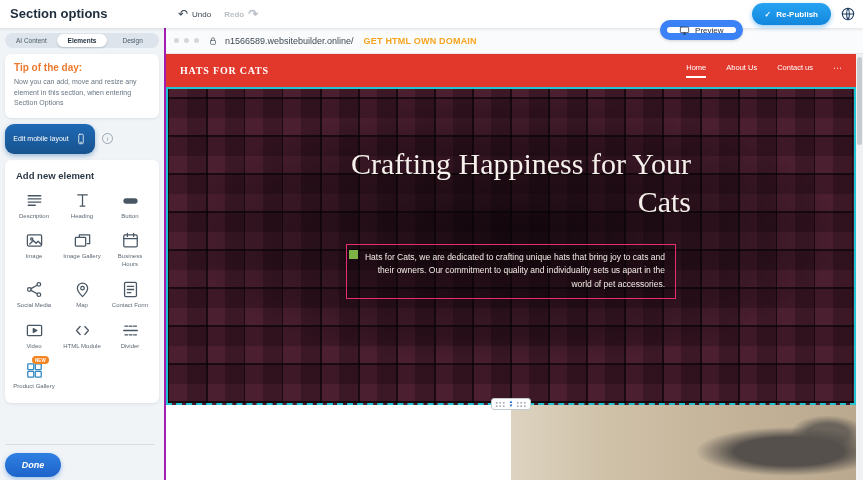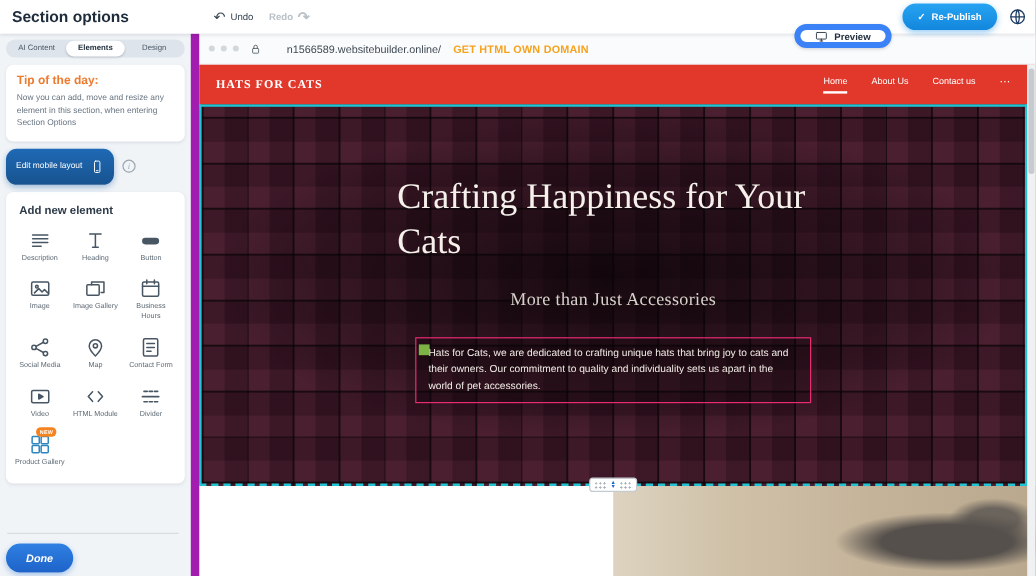--- a/index.html
+++ b/index.html
@@ -11,32 +11,32 @@
   .topbar { position:absolute; top:0; left:0; right:0; height:28px; background:#fff;
             box-shadow:0 1px 3px rgba(20,35,50,.12); z-index:20; }
   .topbar-title { position:absolute; left:10px; top:6px; font-size:13px; font-weight:bold; color:#1d2b3a; }
   .history { position:absolute; left:174px; top:0; height:28px; display:flex; align-items:center; gap:5px; }
   .hist-btn { display:flex; align-items:center; gap:4px; font-size:8px; cursor:pointer; padding:0 4px; }
   .hist-undo { color:#36434f; }
   .hist-redo { color:#b9c0c7;font-weight:bold; }
   .hist-ic { font-size:12px; line-height:1; }
   .right-ctrls { position:absolute; right:7px; top:0; height:28px; display:flex; align-items:center; gap:9px; }
   .btn-preview { display:flex; align-items:center; gap:5px; height:20px; padding:0 12px;
-                 background:#fff; border:5px solid #3b82f6; border-radius:11px;
-                 box-shadow:0 1px 3px rgba(20,35,50,.18); font-size:8px; font-weight:bold; color:#22303e; cursor:pointer;margin-top:32px; }
+                 background:#fff; border:7px solid #3b82f6; border-radius:11px;
+                 box-shadow:0 1px 3px rgba(20,35,50,.18); font-size:8px; font-weight:normal; color:#22303e; cursor:pointer;margin-top:32px; }
   .btn-republish { display:flex; align-items:center; gap:5px; height:22px; padding:0 13px;
                    background:linear-gradient(#27a3f2,#1287dd); border:none; border-radius:12px;
                    box-shadow:0 2px 5px rgba(23,140,230,.45); font-size:8px; font-weight:bold; color:#fff; cursor:pointer; }
   .globe { width:16px; height:16px; color:#1c3d63; cursor:pointer; }
 
   .icn { fill:none; stroke:currentColor; stroke-width:1.6; stroke-linecap:round; stroke-linejoin:round; }
 
   
   .sidebar { position:absolute; left:0; top:28px; width:166px; bottom:0; background:#f1f4f7;
-             border-right:7px solid #a21caf; z-index:10; }
+             border-right:2px solid #a21caf; z-index:10; }
   .tabs { margin:5px; height:15px; background:#dde4eb; border-radius:9px; display:flex; padding:1px; }
   .tab { flex:1; display:flex; align-items:center; justify-content:center; font-size:6.5px;
          color:#4a5866; border-radius:8px; cursor:pointer; }
   .tab.active { background:#fff; box-shadow:0 1px 2px rgba(20,35,50,.2); font-weight:bold; color:#1d2b3a; }
 
   .card { margin:6px 5px; background:#fff; border-radius:6px; box-shadow:0 1px 3px rgba(25,40,60,.10); }
   .tip-card { padding:8px 9px 9px; }
   .tip-title { font-size:10px; font-weight:bold; color:#ed7a2f; margin-bottom:4px; }
   .tip-body { font-size:7px; color:#687582; line-height:1.5; }
 
@@ -64,21 +64,21 @@
   .btn-done { position:absolute; left:5px; bottom:3px; width:56px; height:24px; border:none; border-radius:13px;
               background:linear-gradient(#2f80e2,#1e63c9); color:#fff; font-size:9px; font-weight:bold;
               box-shadow:0 2px 5px rgba(36,114,216,.4); cursor:pointer;font-style:italic; }
 
   
   .canvas { position:absolute; left:166px; top:28px; right:0; bottom:0; background:#fff; }
   .browser-bar { height:26px; background:#fafbfc; border-bottom:1px solid #e8eaec;
                  display:flex; align-items:center; padding:0 8px; gap:5px; }
   .win-dot { width:5px; height:5px; border-radius:50%; background:#d3d8dc; }
   .lock { width:10px; height:10px; color:#44505b; margin-left:4px; }
-  .url-text { font-size:9px; color:#3f4a54; margin-left:16px; }
+  .url-text { font-size:9px; color:#3f4a54; margin-left:2px; }
   .domain-link { font-size:9px; font-weight:bold; color:#f5a31f; margin-left:5px; letter-spacing:.2px; cursor:pointer; }
 
   .site { position:absolute; top:26px; left:0; right:0; bottom:0; background:#fca5a5; }
   .scrollbar { position:absolute; top:0; right:0; width:7px; bottom:0; background:#f0f1f2; z-index:9; }
   .scroll-thumb { position:absolute; top:3px; left:1px; width:5px; height:88px; background:#c6cbd0; border-radius:3px; cursor:pointer; }
 
   .site-header { height:33px; margin-right:7px; background:#e2382c; display:flex; align-items:center; padding:0 14px; }
   .logo { font-family:"Liberation Serif",serif; font-size:10px; font-weight:bold; color:#fff;
           letter-spacing:.8px; text-transform:uppercase; cursor:pointer; }
   .site-nav { margin-left:auto; display:flex; align-items:flex-end; gap:20px; }
@@ -89,21 +89,21 @@
   
   .hero { position:absolute; top:33px; left:0; right:7px; height:318px;
           border:2px solid #22c3d3; border-bottom-style:dashed;
           background-color:#160a10;
           background-image:
             radial-gradient(ellipse 62% 55% at 50% 46%, rgba(8,3,6,.78), rgba(8,3,6,.25) 60%, rgba(8,3,6,0) 78%),
             repeating-linear-gradient(0deg, rgba(0,0,0,.65) 0 1.5px, transparent 1.5px 38px),
             repeating-linear-gradient(90deg, rgba(0,0,0,.65) 0 1.5px, transparent 1.5px 38px),
             repeating-linear-gradient(0deg, rgba(158,62,98,.22) 0 19px, rgba(92,30,56,.25) 19px 38px),
             repeating-linear-gradient(90deg, rgba(168,72,104,.20) 0 19px, rgba(70,25,45,.22) 19px 38px);
-          display:flex; flex-direction:column; align-items:center; text-align:left; }
+          display:flex; flex-direction:column; align-items:center; text-align:right; }
   .hero-heading { margin-top:56px; font-family:"Liberation Serif",serif; font-size:30px; line-height:1.28;
                   color:#f6f1ec; max-width:360px; font-weight:400; cursor:pointer; }
   .hero-sub { margin-top:20px; font-family:"Liberation Serif",serif; font-size:15px; color:#d9d3cd;
               letter-spacing:.3px; cursor:pointer; }
   .hero-textbox { position:relative; margin-top:22px; width:330px; padding:6px 10px;
                   border:1px solid #e82c74; background:rgba(12,6,9,.22);
                   font-size:8.5px; line-height:1.6; color:#f2ece7; cursor:pointer; }
   .anchor-handle { position:absolute; left:2px; top:5px; width:9px; height:9px; background:#8fd14f; opacity:.85; cursor:pointer; }
 
   .section-handle { position:absolute; left:50%; bottom:-7px; transform:translateX(-50%);
@@ -315,21 +315,20 @@
         <nav class="site-nav">
           <span class="nav-item active">Home</span>
           <span class="nav-item">About Us</span>
           <span class="nav-item">Contact us</span>
           <span class="nav-item nav-more">⋯</span>
         </nav>
       </header>
 
       <section class="hero">
         <h1 class="hero-heading">Crafting Happiness for Your Cats</h1>
-        <div class="hero-sub">More than Just Accessories</div>
         <div class="hero-textbox">
           <span class="anchor-handle"></span>
           <span>Hats for Cats, we are dedicated to crafting unique hats that bring joy to cats and their owners. Our commitment to quality and individuality sets us apart in the world of pet accessories.</span>
         </div>
 
         <div class="section-handle">
           <span class="dotpad"></span>
           <span class="arrcol">
             <span>▲</span>
             <span>▼</span>

